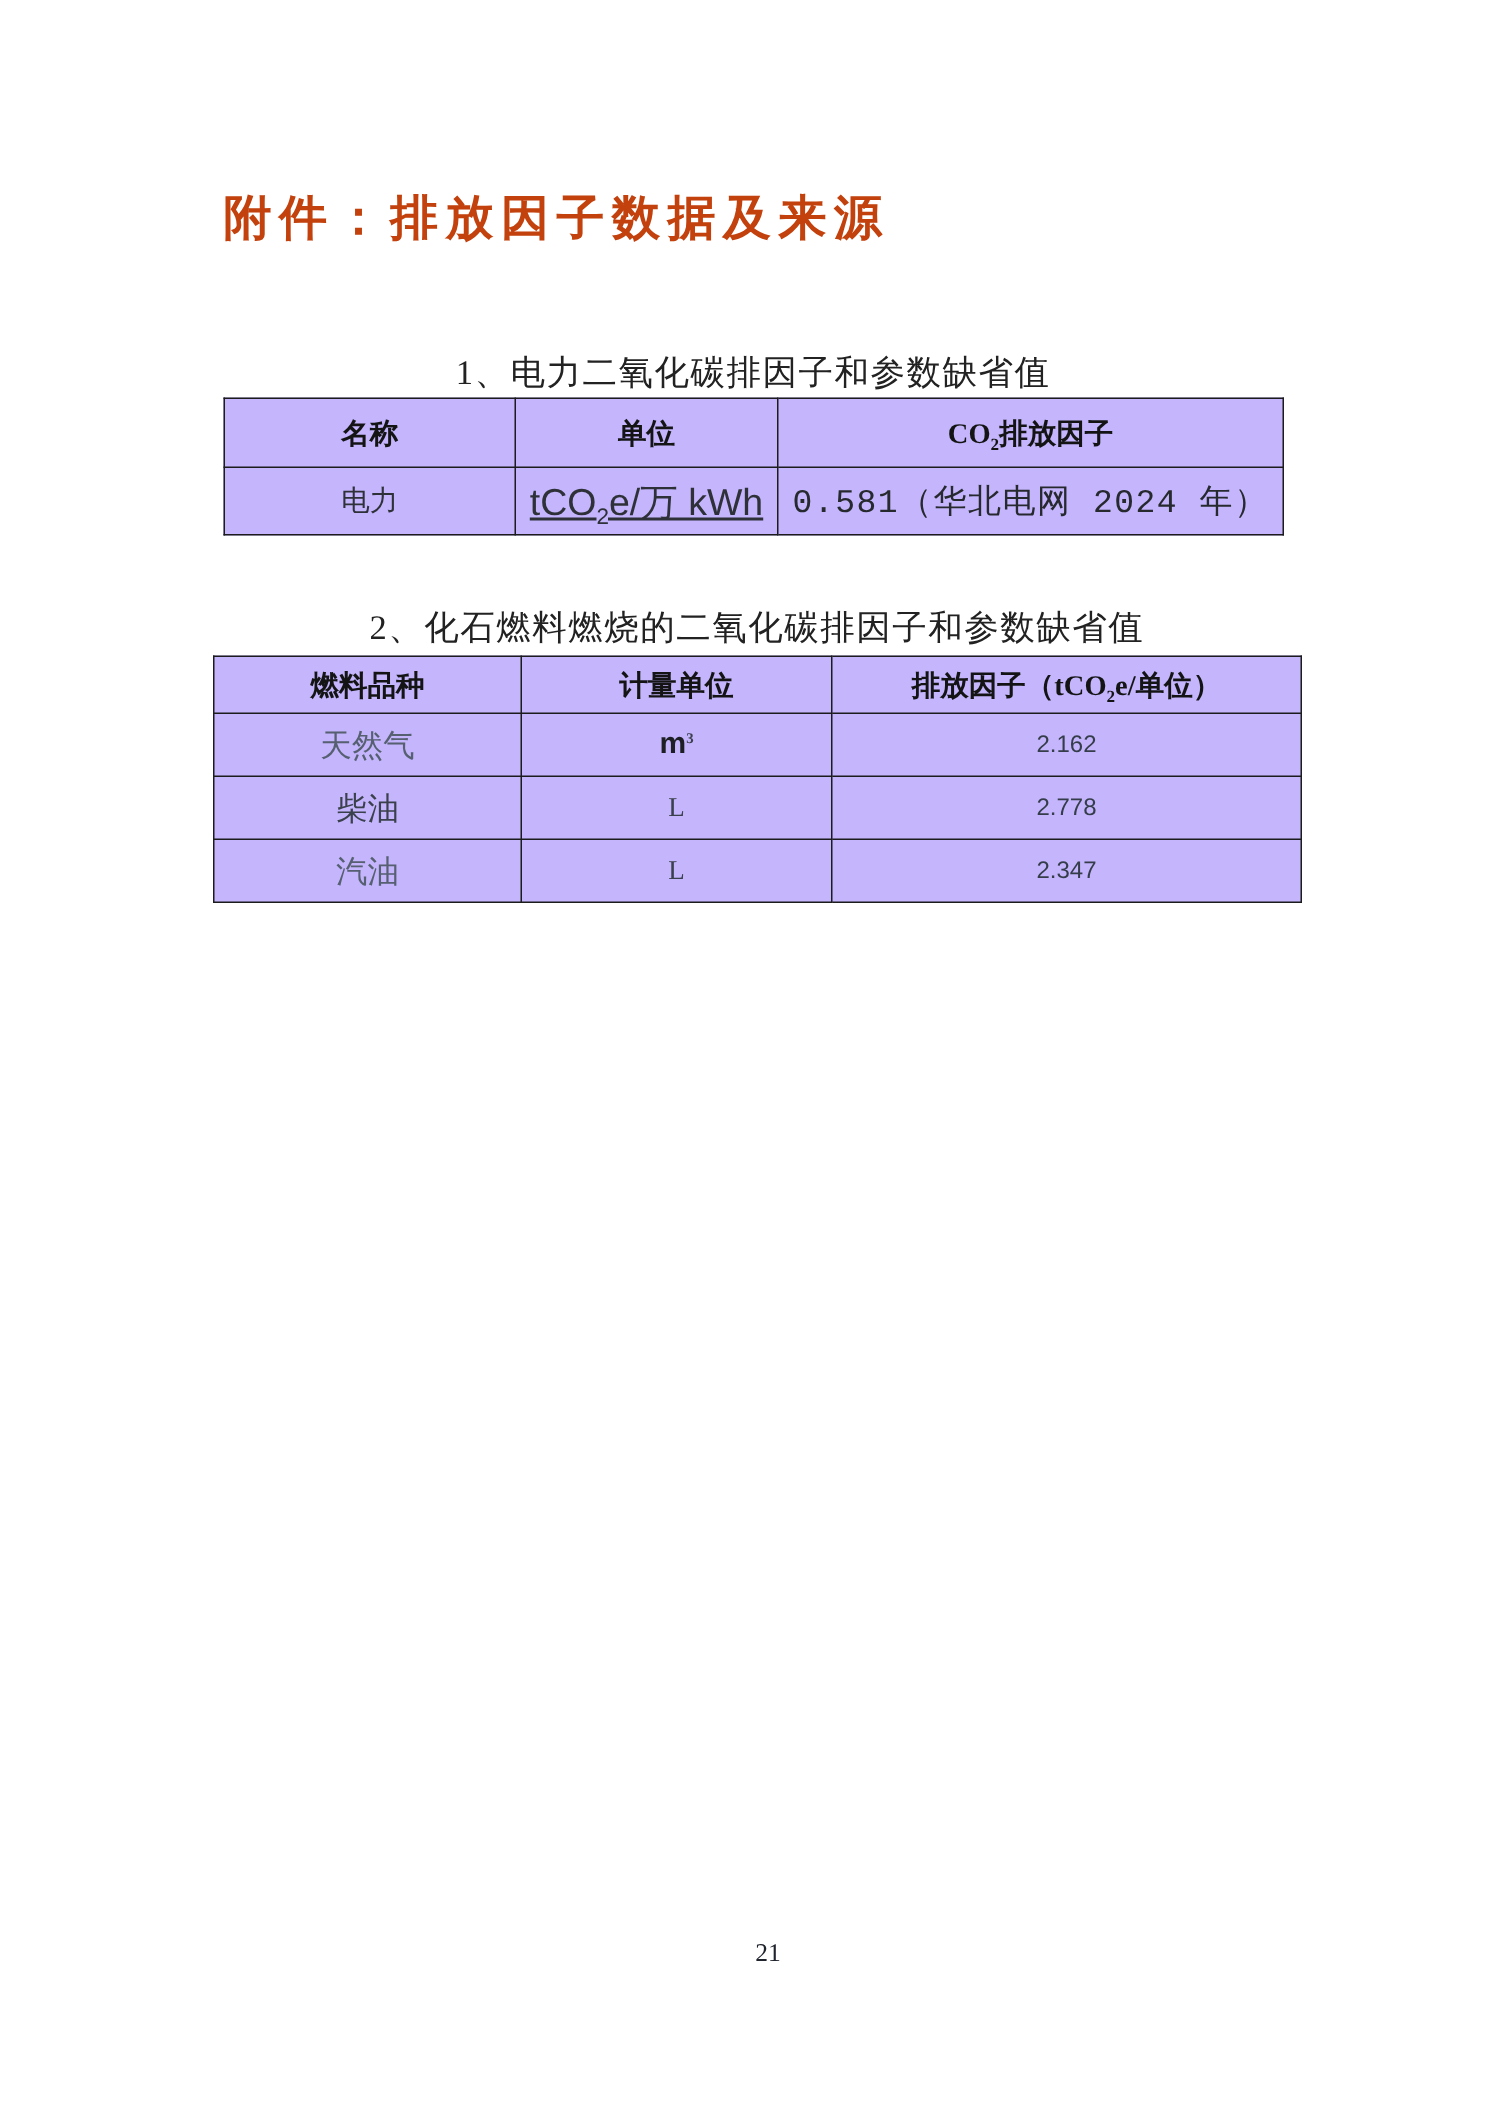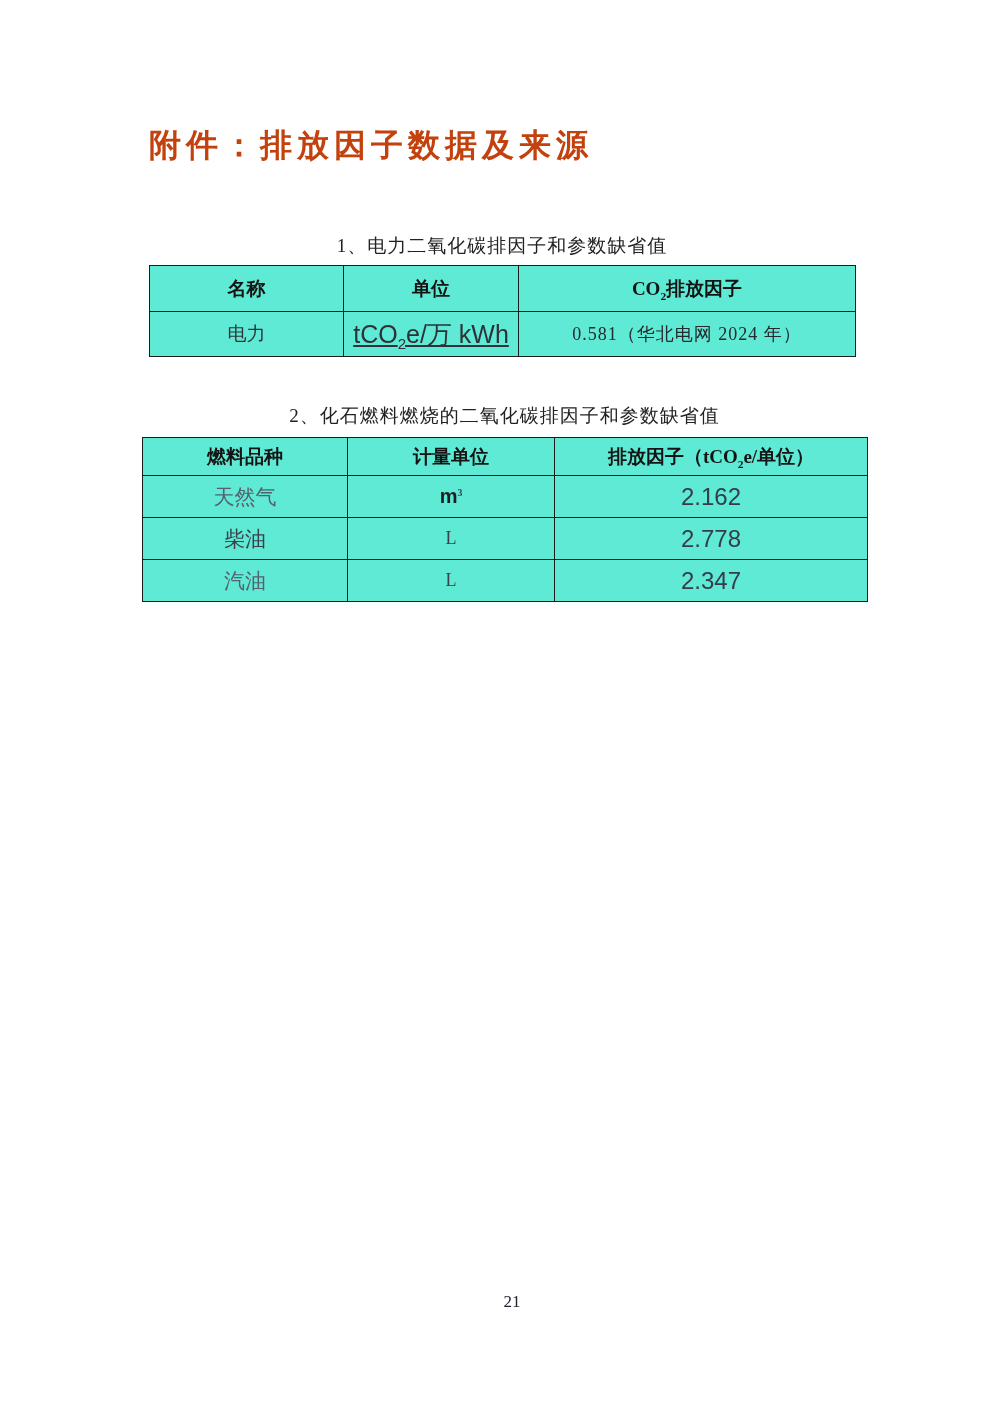--- a/index.html
+++ b/index.html
@@ -20,33 +20,33 @@
     font-size: 32px;
     font-weight: bold;
     letter-spacing: 5px;
     color: #c2410c;
     white-space: nowrap;
   }
 
   .table-caption {
     position: absolute;
     text-align: center;
-    font-size: 19px;
+    font-size: 23px;
     letter-spacing: 1px;
     color: #222222;
     white-space: nowrap;
   }
   .caption-1 { left: 149px; width: 706px; top: 233px; }
   .caption-2 { left: 142px; width: 725px; top: 403px; }
 
   table.data-table {
     position: absolute;
     border-collapse: collapse;
     table-layout: fixed;
-    background: #5eead4;
+    background: #c4b5fd;
   }
   table.data-table th, table.data-table td {
     border: 1.6px solid #1c1c1c;
     text-align: center;
     vertical-align: middle;
     padding: 0 4px;
     overflow: hidden;
   }
   table.data-table th {
     font-weight: bold;
@@ -62,26 +62,26 @@
   
   #table2 { left: 142px; top: 437px; width: 725px; }
   #table2 tr.hdr  { height: 38px; }
   #table2 tr.data { height: 42px; }
 
   .sans { font-family: "Liberation Sans", "DejaVu Sans", sans-serif; }
   .serif { font-family: "Liberation Serif", "DejaVu Serif", serif; }
 
   td.cell-name   { font-size: 19px; color: #2e3138; }
   td.cell-unit   { font-size: 25px; color: #2e3138; text-decoration: underline; }
-  td.cell-factor { font-size: 18px; color: #26292e; letter-spacing: 1px; }
+  td.cell-factor { font-size: 22px; color: #26292e; letter-spacing: 1px; font-family: Liberation Mono, monospace; }
 
   td.cell-fuel   { font-size: 21px; color: #566070; }
   td.cell-fuel.darker { color: #3b414c; }
   td.cell-unit2  { font-size: 18px; color: #3b414c; }
-  td.cell-value  { font-size: 24px; color: #353d4a; }
+  td.cell-value  { font-size: 16px; color: #353d4a; }
 
   sub.chem { font-size: 0.6em; line-height: 0; }
   sup.cube { font-size: 0.55em; line-height: 0; vertical-align: super; font-weight: bold; }
   .unit-m3 { font-weight: bold; font-size: 20px; color: #1d1f24; }
 
   .page-number {
     position: absolute;
     left: 0;
     top: 1292px;
     width: 1024px;

